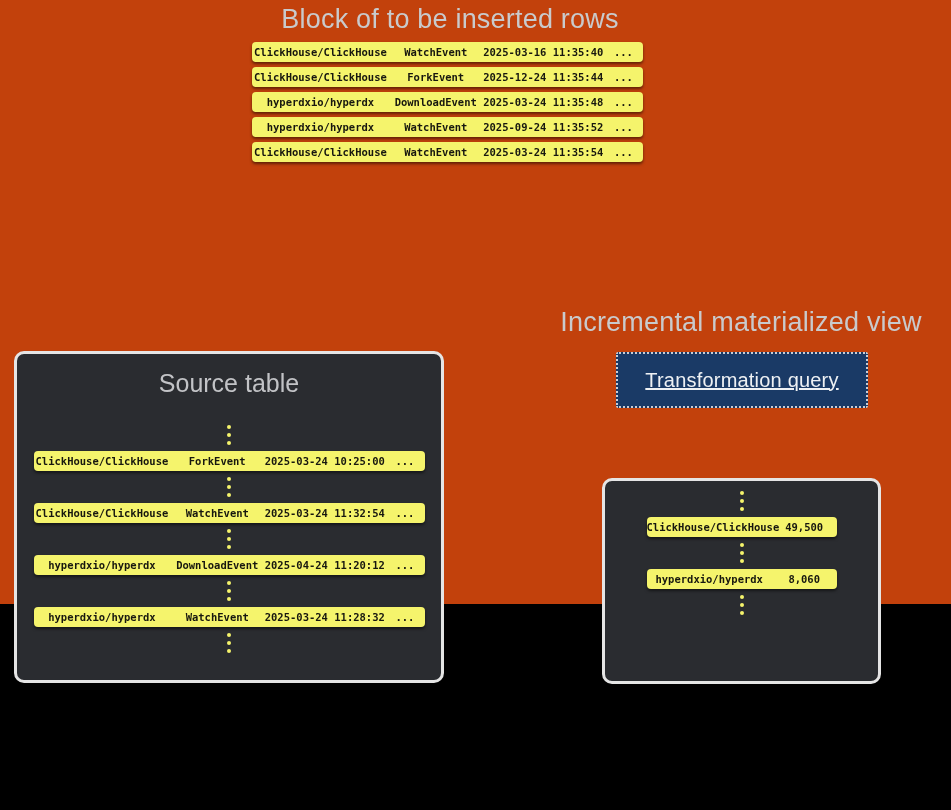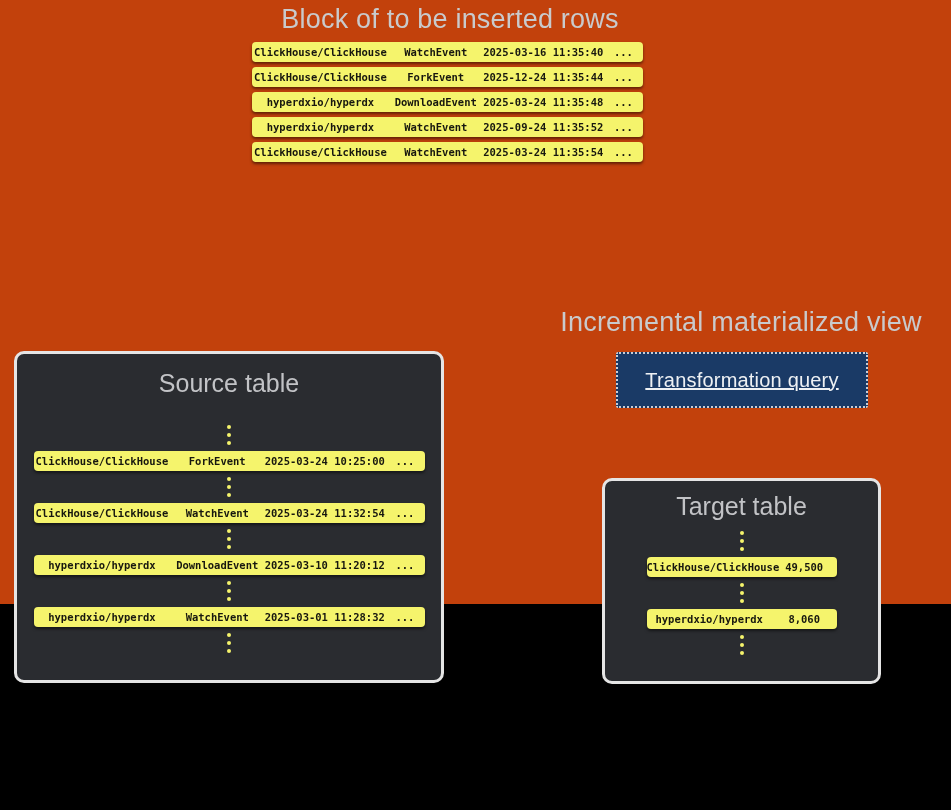--- a/index.html
+++ b/index.html
@@ -127,47 +127,46 @@
         <span>...</span>
       </div>
       <div class="vdots">
           <i></i>
           <i></i>
           <i></i>
         </div>
       <div class="yrow event-row">
         <span>hyperdxio/hyperdx</span>
         <span>DownloadEvent</span>
-        <span>2025-03-10 11:20:12</span>
+        <span>2025-04-24 11:20:12</span>
         <span>...</span>
       </div>
       <div class="vdots">
           <i></i>
           <i></i>
           <i></i>
         </div>
       <div class="yrow event-row">
         <span>hyperdxio/hyperdx</span>
         <span>WatchEvent</span>
-        <span>2025-03-01 11:28:32</span>
+        <span>2025-03-24 11:28:32</span>
         <span>...</span>
       </div>
       <div class="vdots">
           <i></i>
           <i></i>
           <i></i>
         </div>
     </div>
   </div>
 
   <div id="mv-title" class="big-title">Incremental materialized view</div>
   <div id="mv-button">Transformation query</div>
 
   <div id="target-panel" class="panel">
-    <div class="panel-title">Target table</div>
     <div class="panel-body">
       <div class="vdots">
           <i></i>
           <i></i>
           <i></i>
         </div>
       <div class="yrow agg-row">
         <span>ClickHouse/ClickHouse</span>
         <span>49,500</span>
       </div>

